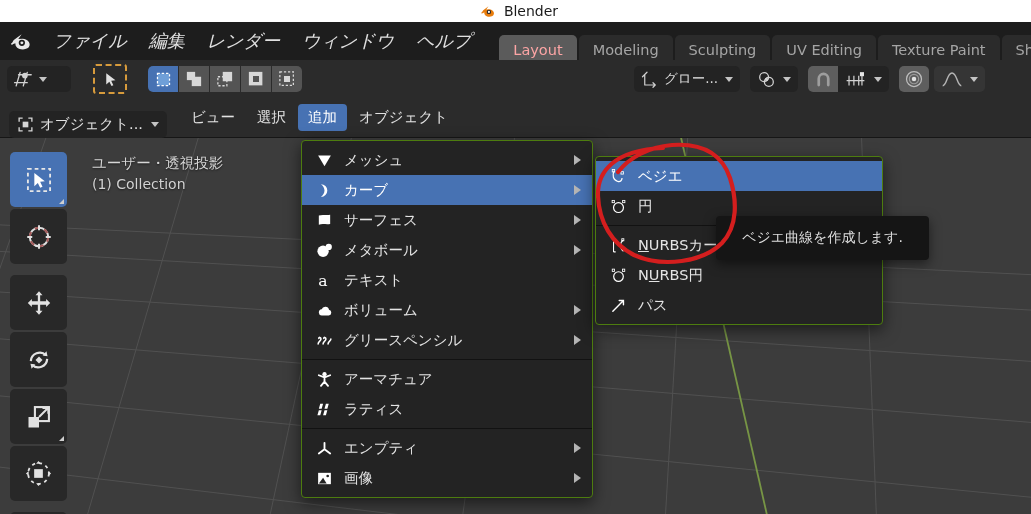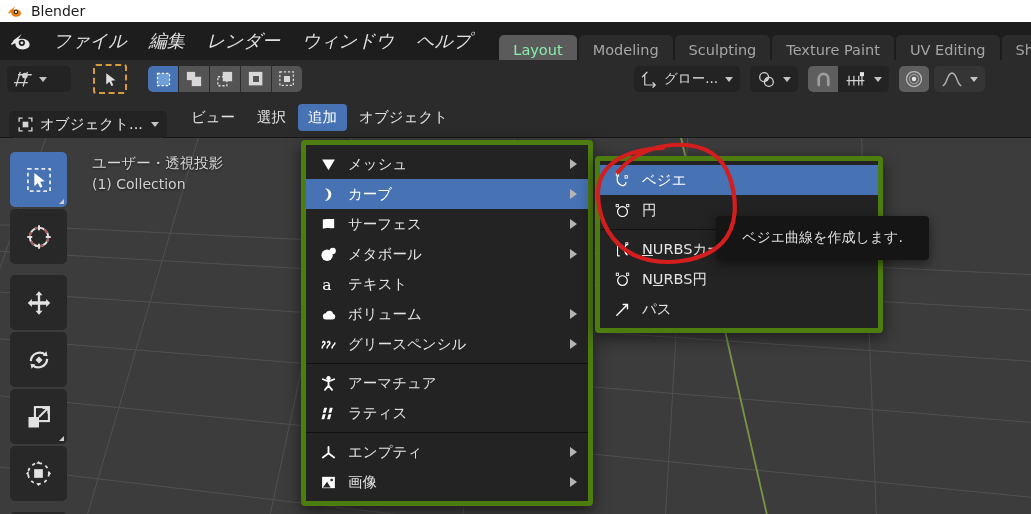--- a/index.html
+++ b/index.html
@@ -9,41 +9,42 @@
     background:#393939;position:relative;
     -webkit-font-smoothing:antialiased;
   }
   .app{position:absolute;inset:0;}
 
   
   .titlebar{
     position:absolute;left:0;top:0;width:1031px;height:22px;
     background:#ffffff;display:flex;align-items:center;gap:7px;padding-left:7px;
     box-sizing:border-box;
+    justify-content:center;
   }
   .titlebar .ttxt{font-size:14px;color:#1a1a1a;font-family:"DejaVu Sans",sans-serif;}
   .blogo{width:17px;height:17px;flex:none;}
 
   
   .topbar{
     position:absolute;left:0;top:22px;width:1031px;height:38px;
     background:#1d1d1d;display:flex;align-items:center;
   }
   .blender-icon{width:26px;height:26px;margin-left:8px;margin-right:8px;flex:none;}
   .topmenu{display:flex;align-items:center;height:100%;}
   .topmenu .mi{
     font-size:18px;color:#e0e0e0;padding:4px 11px;cursor:default;
     white-space:nowrap;border-radius:3px;font-style:italic;
   }
   .wstabs{display:flex;align-items:flex-end;height:100%;margin-left:17px;gap:2px;padding-bottom:0;}
   .wstab{
     font-size:14.5px;color:#a5a5a5;padding:7px 14px 8px 14px;white-space:nowrap;
     background:#2b2b2b;border-radius:5px 5px 0 0;position:relative;top:6px;
   }
-  .wstab.active{background:#5b5b5b;color:#86efac;}
+  .wstab.active{background:#5b5b5b;color:#fca5a5;}
 
   
   .toolrow{
     position:absolute;left:0;top:60px;width:1031px;height:38px;
     background:#2b2b2b;display:flex;align-items:center;
   }
   .grp{background:#232323;border-radius:5px;display:flex;align-items:center;height:26px;}
   .ibtn{
     width:30px;height:26px;display:flex;align-items:center;justify-content:center;
     border-radius:4px;
@@ -102,21 +103,21 @@
   }
   .tbtn.on{background:#4772b3;}
   .tbtn .corner{
     position:absolute;right:3px;bottom:3px;width:0;height:0;
     border-left:5px solid transparent;border-bottom:5px solid #cfcfcf;
   }
   .tgap{height:7px;}
 
   
   .menu{
-    position:absolute;background:#232323;border:5px solid #4d7c0f;border-radius:4px;
+    position:absolute;background:#232323;border:1px solid #4d7c0f;border-radius:4px;
     box-shadow:0 5px 16px rgba(0,0,0,.55);padding:4px 0;box-sizing:border-box;z-index:40;
   }
   .addmenu{left:301px;top:140px;width:292px;}
   .submenu{left:595px;top:156px;width:288px;}
   .mrow{
     display:flex;align-items:center;height:30px;padding:0 8px 0 14px;color:#e4e4e4;
     font-size:14.5px;white-space:nowrap;box-sizing:border-box;
   }
   .mrow.hl{background:#4772b3;color:#ffffff;}
   .mrow .mico{width:28px;flex:none;display:flex;align-items:center;justify-content:flex-start;}
@@ -166,22 +167,22 @@
       <div class="mi">編集</div>
       <div class="mi">レンダー</div>
       <div class="mi">ウィンドウ</div>
       <div class="mi">ヘルプ</div>
     </div>
 
     <div class="wstabs">
       <div class="wstab active">Layout</div>
       <div class="wstab">Modeling</div>
       <div class="wstab">Sculpting</div>
+      <div class="wstab">UV Editing</div>
       <div class="wstab">Texture Paint</div>
-      <div class="wstab">UV Editing</div>
       <div class="wstab">Sha</div>
     </div>
   </div>
 
   <div class="toolrow">
 
     <div class="dropbtn" style="margin-left:7px;width:52px;padding:0 6px;">
       <svg width="19" height="19" viewBox="0 0 24 24">
         <path d="M2 16h16M7 6h16M9 3L4 20M18 3l-5 17" stroke="#d2d2d2" stroke-width="1.7" fill="none" stroke-linecap="round"></path>
         <circle cx="15" cy="7" r="3.6" fill="#d2d2d2"></circle>

